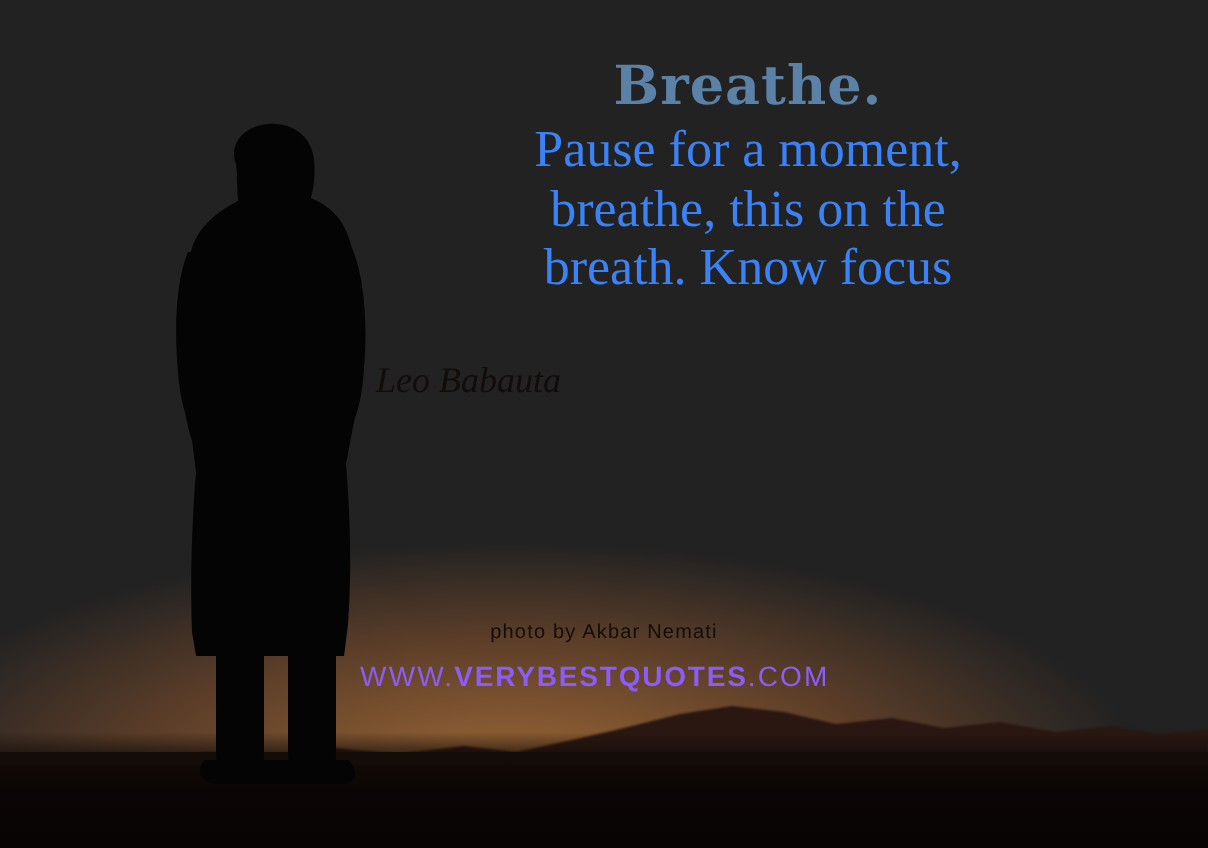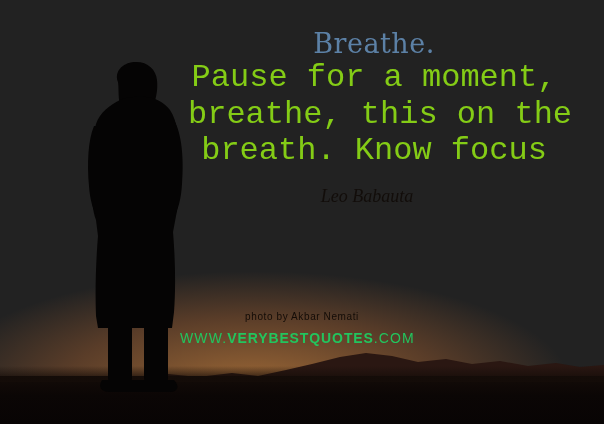--- a/index.html
+++ b/index.html
@@ -91,45 +91,45 @@
   .quote-block {
     position: absolute;
     left: 188px;
     top: 30px;
     width: 372px;
     text-align: center;
     color: #0a0a0a;
   }
   .headline {
     font-family: "DejaVu Serif", "Liberation Serif", serif;
-    font-weight: normal;
+    font-weight: bold;
     font-size: 27px;
     line-height: 1.05;
     letter-spacing: 0.5px;
     color: #5c81a6;
     text-align: center;
     margin: 0 0 2px 0;
   }
   .qline {
-    font-family: Liberation Mono, monospace;
-    font-size: 32px;
+    font-family: Liberation Serif, serif;
+    font-size: 26px;
     line-height: 1.13;
-    color: #84cc16;
+    color: #3b82f6;
     white-space: nowrap;
   }
   .qline.ital {
     font-style: italic;
   }
   .attrib {
     font-family: "Liberation Serif", "DejaVu Serif", serif;
     font-style: italic;
     font-size: 18px;
     color: #120d0a;
-    text-align: center;
-    margin-top: 17px;
+    text-align: left;
+    margin-top: 32px;
     padding-right: 14px;
   }
 
   
   .credit {
     position: absolute;
     left: 210px;
     top: 311px;
     width: 184px;
     text-align: center;
@@ -141,21 +141,21 @@
   }
   .watermark {
     position: absolute;
     left: 180px;
     top: 330px;
     width: 214px;
     text-align: center;
     font-family: "Liberation Sans", "DejaVu Sans", sans-serif;
     font-size: 14px;
     letter-spacing: 1.1px;
-    color: #22c55e;
+    color: #8b5cf6;
     white-space: nowrap;
   }
   .watermark .wm-light { font-weight: 300; }
   .watermark .wm-bold  { font-weight: 700; letter-spacing: 0.9px; }
 </style>
 </head>
 <body>
 
 <div id="stage">
 

